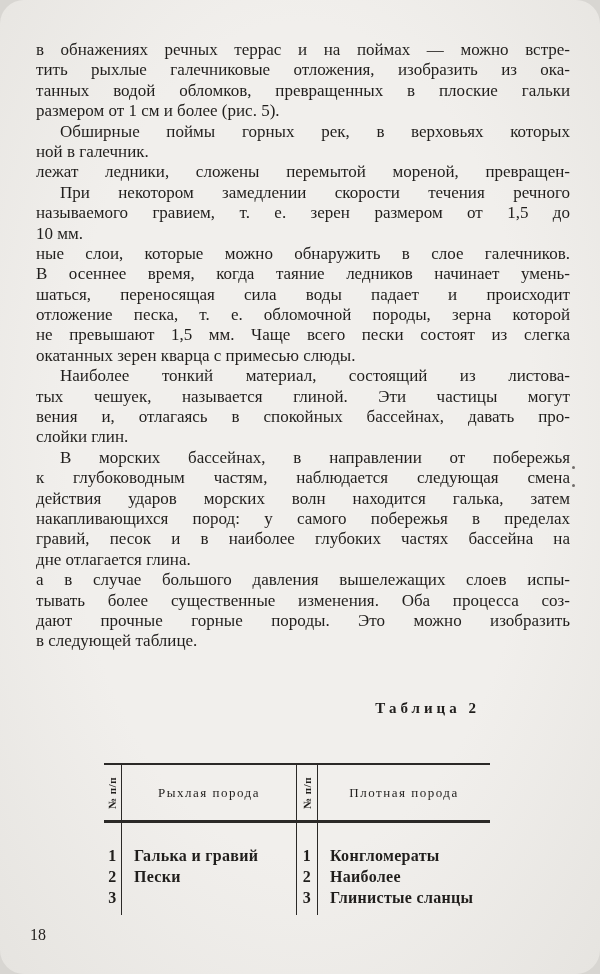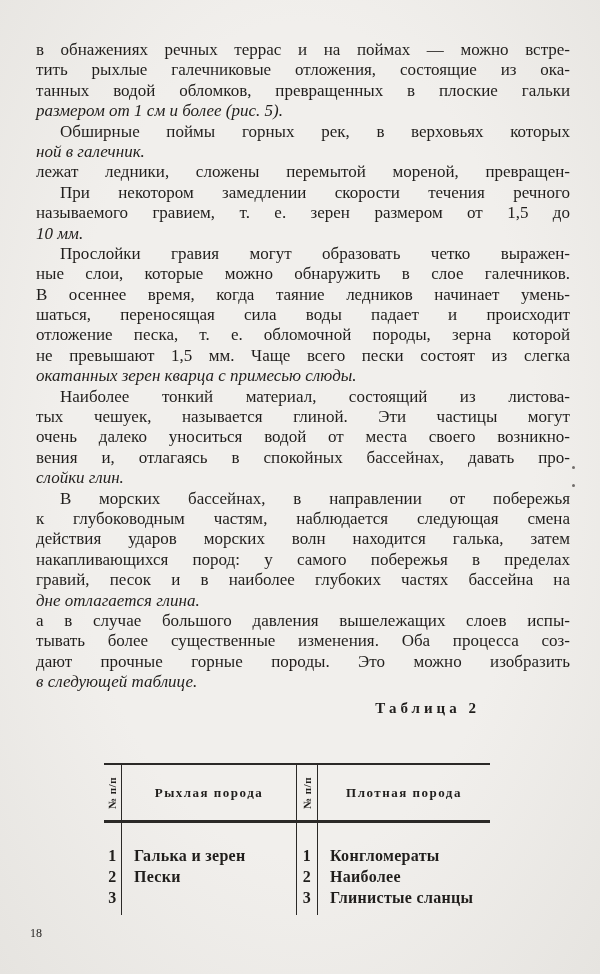--- a/index.html
+++ b/index.html
@@ -1,81 +1,80 @@
 <!DOCTYPE html>
 <html><head>
 <meta charset="utf-8">
 <style>
   html,body{margin:0;padding:0;background:#d8d6d2;}
   .page{
     position:relative;width:600px;height:974px;overflow:hidden;
     background:radial-gradient(ellipse at 50% 45%, #f1efec 55%, #e6e4e0 100%);
     font-family:"Liberation Serif","DejaVu Serif",serif;
     color:#201e1c;
+    border-radius:24px;
   }
   
   .text-block{position:absolute;left:36px;top:40px;width:534px;font-size:17px;}
   .line{height:20.4px;line-height:20.4px;text-align:justify;text-align-last:justify;overflow:visible;}
   .line.indent{text-indent:24px;}
-  .line.last{text-align-last:left;font-style:italic;}
+  .line.last{text-align-last:left;}
   
   .tbl-title{
     position:absolute;left:104px;top:700px;width:386px;box-sizing:border-box;
     text-align:right;padding-right:10px;font-size:15px;font-weight:700;letter-spacing:4px;
   }
   
   .tbl{position:absolute;left:104px;top:763px;width:386px;}
   .tbl-header{
     display:flex;height:55px;
     border-top:2px solid #2b2927;border-bottom:3px solid #2b2927;
   }
   .tbl-body{display:flex;height:92px;}
   .c{box-sizing:border-box;height:100%;}
   .c.num1{width:18px;border-right:1.5px solid #2b2927;}
   .c.name1{width:174px;}
   .c.num2{width:22px;border-left:1.5px solid #2b2927;border-right:1.5px solid #2b2927;}
   .c.name2{flex:1;}
   .tbl-header .c{display:flex;align-items:center;justify-content:center;}
-  .hdr-label{font-size:13px;font-weight:700;letter-spacing:1.5px;text-align:center;}
+  .hdr-label{font-size:13px;font-weight:400;letter-spacing:1.5px;text-align:center;}
   .rot{display:block;transform:rotate(-90deg);font-size:11px;font-weight:700;letter-spacing:.5px;white-space:nowrap;}
   .tbl-body .c{padding-top:22px;}
   .cell-line{height:21px;line-height:21px;font-size:16px;font-weight:700;letter-spacing:.3px;white-space:nowrap;}
   .c.num1 .cell-line,.c.num2 .cell-line{text-align:center;}
   .c.name1 .cell-line,.c.name2 .cell-line{padding-left:12px;}
   
-  .page-num{position:absolute;left:30px;top:926px;font-size:12px;}
+  .page-num{position:absolute;left:30px;top:926px;font-size:16px;}
   
   .speck{position:absolute;width:3px;height:3px;border-radius:50%;background:#45423f;opacity:.75;}
 </style>
 </head>
 <body>
 
 <div class="page">
 
   <div class="text-block">
       <div class="line">в обнажениях речных террас и на поймах — можно встре-</div>
-      <div class="line">тить рыхлые галечниковые отложения, состоящие из ока-</div>
+      <div class="line">тить рыхлые галечниковые отложения, изобразить из ока-</div>
       <div class="line">танных водой обломков, превращенных в плоские гальки</div>
       <div class="line last">размером от 1 см и более (рис. 5).</div>
       <div class="line indent">Обширные поймы горных рек, в верховьях которых</div>
       <div class="line last">ной в галечник.</div>
       <div class="line">лежат ледники, сложены перемытой мореной, превращен-</div>
       <div class="line indent">При некотором замедлении скорости течения речного</div>
       <div class="line">называемого гравием, т. е. зерен размером от 1,5 до</div>
       <div class="line last">10 мм.</div>
-      <div class="line indent">Прослойки гравия могут образовать четко выражен-</div>
       <div class="line">ные слои, которые можно обнаружить в слое галечников.</div>
       <div class="line">В осеннее время, когда таяние ледников начинает умень-</div>
       <div class="line">шаться, переносящая сила воды падает и происходит</div>
       <div class="line">отложение песка, т. е. обломочной породы, зерна которой</div>
       <div class="line">не превышают 1,5 мм. Чаще всего пески состоят из слегка</div>
       <div class="line last">окатанных зерен кварца с примесью слюды.</div>
       <div class="line indent">Наиболее тонкий материал, состоящий из листова-</div>
       <div class="line">тых чешуек, называется глиной. Эти частицы могут</div>
-      <div class="line">очень далеко уноситься водой от места своего возникно-</div>
       <div class="line">вения и, отлагаясь в спокойных бассейнах, давать про-</div>
       <div class="line last">слойки глин.</div>
       <div class="line indent">В морских бассейнах, в направлении от побережья</div>
       <div class="line">к глубоководным частям, наблюдается следующая смена</div>
       <div class="line">действия ударов морских волн находится галька, затем</div>
       <div class="line">накапливающихся пород: у самого побережья в пределах</div>
       <div class="line">гравий, песок и в наиболее глубоких частях бассейна на</div>
       <div class="line last">дне отлагается глина.</div>
       <div class="line">а в случае большого давления вышележащих слоев испы-</div>
       <div class="line">тывать более существенные изменения. Оба процесса соз-</div>
@@ -100,21 +99,21 @@
         <span class="hdr-label">Плотная порода</span>
       </div>
     </div>
     <div class="tbl-body">
       <div class="c num1">
           <div class="cell-line">1</div>
           <div class="cell-line">2</div>
           <div class="cell-line">3</div>
         </div>
       <div class="c name1">
-          <div class="cell-line">Галька и зерен</div>
+          <div class="cell-line">Галька и гравий</div>
           <div class="cell-line">Пески</div>
         </div>
       <div class="c num2">
           <div class="cell-line">1</div>
           <div class="cell-line">2</div>
           <div class="cell-line">3</div>
         </div>
       <div class="c name2">
           <div class="cell-line">Конгломераты</div>
           <div class="cell-line">Наиболее</div>

